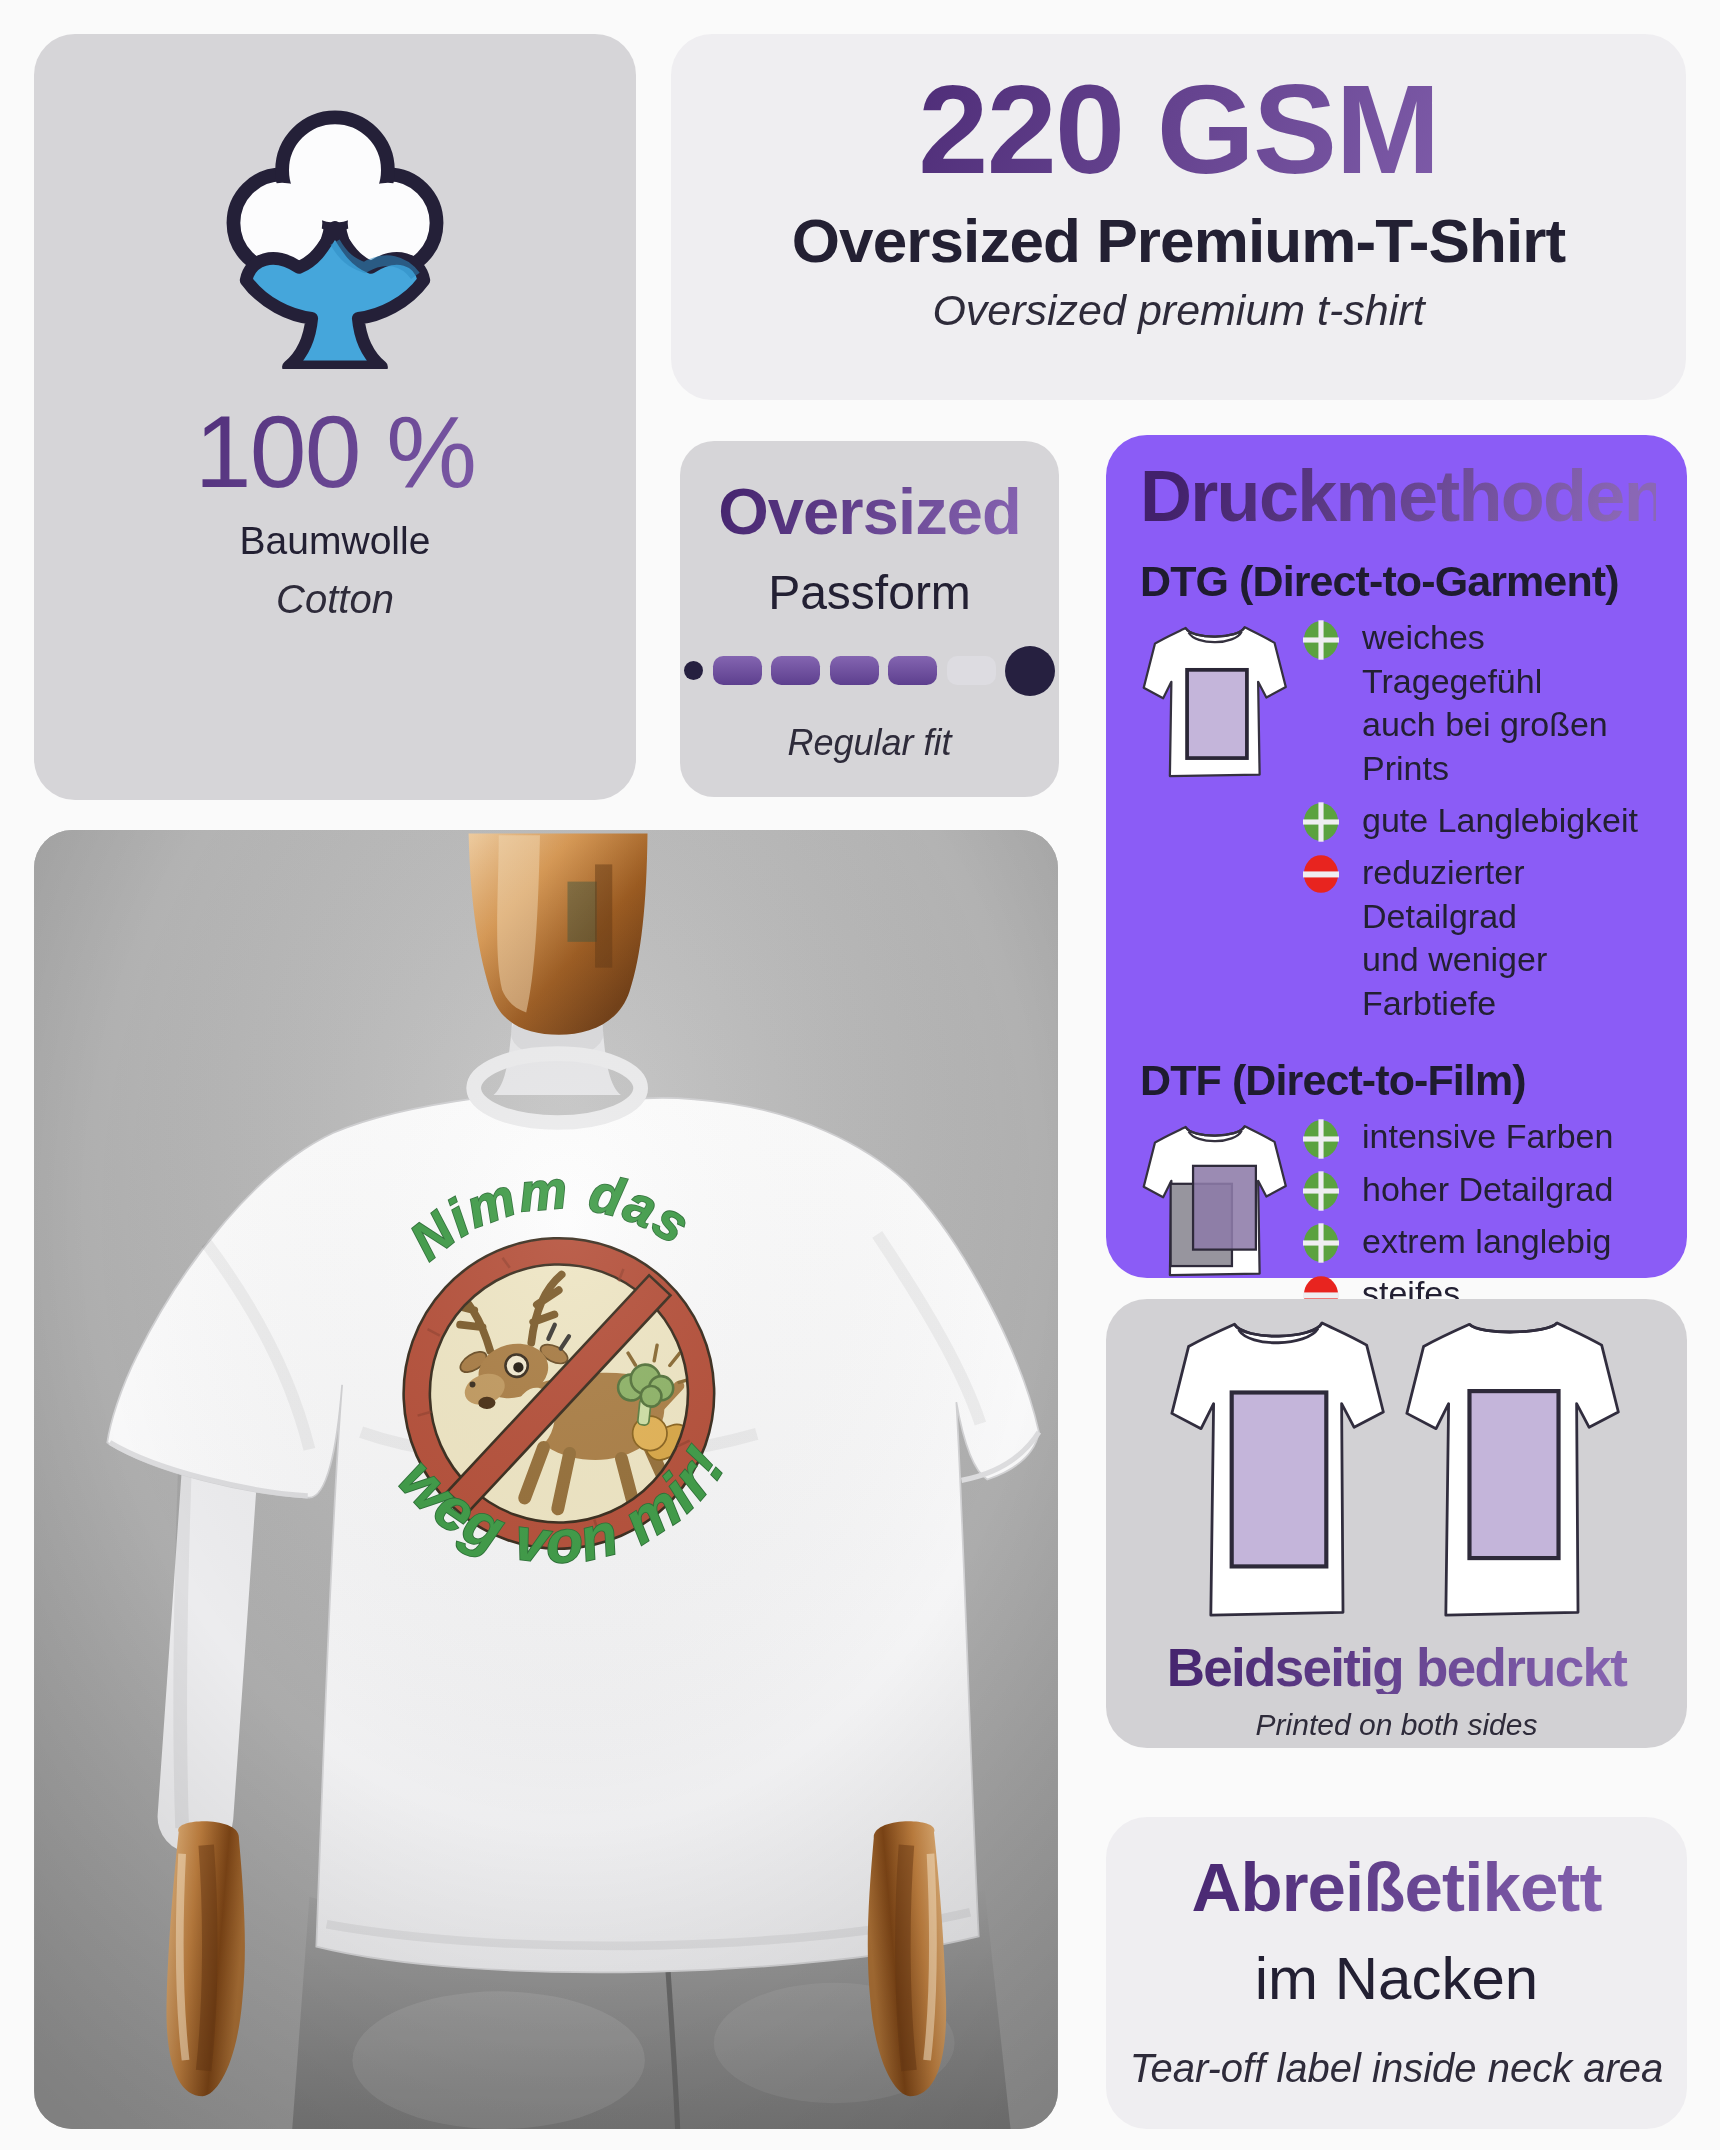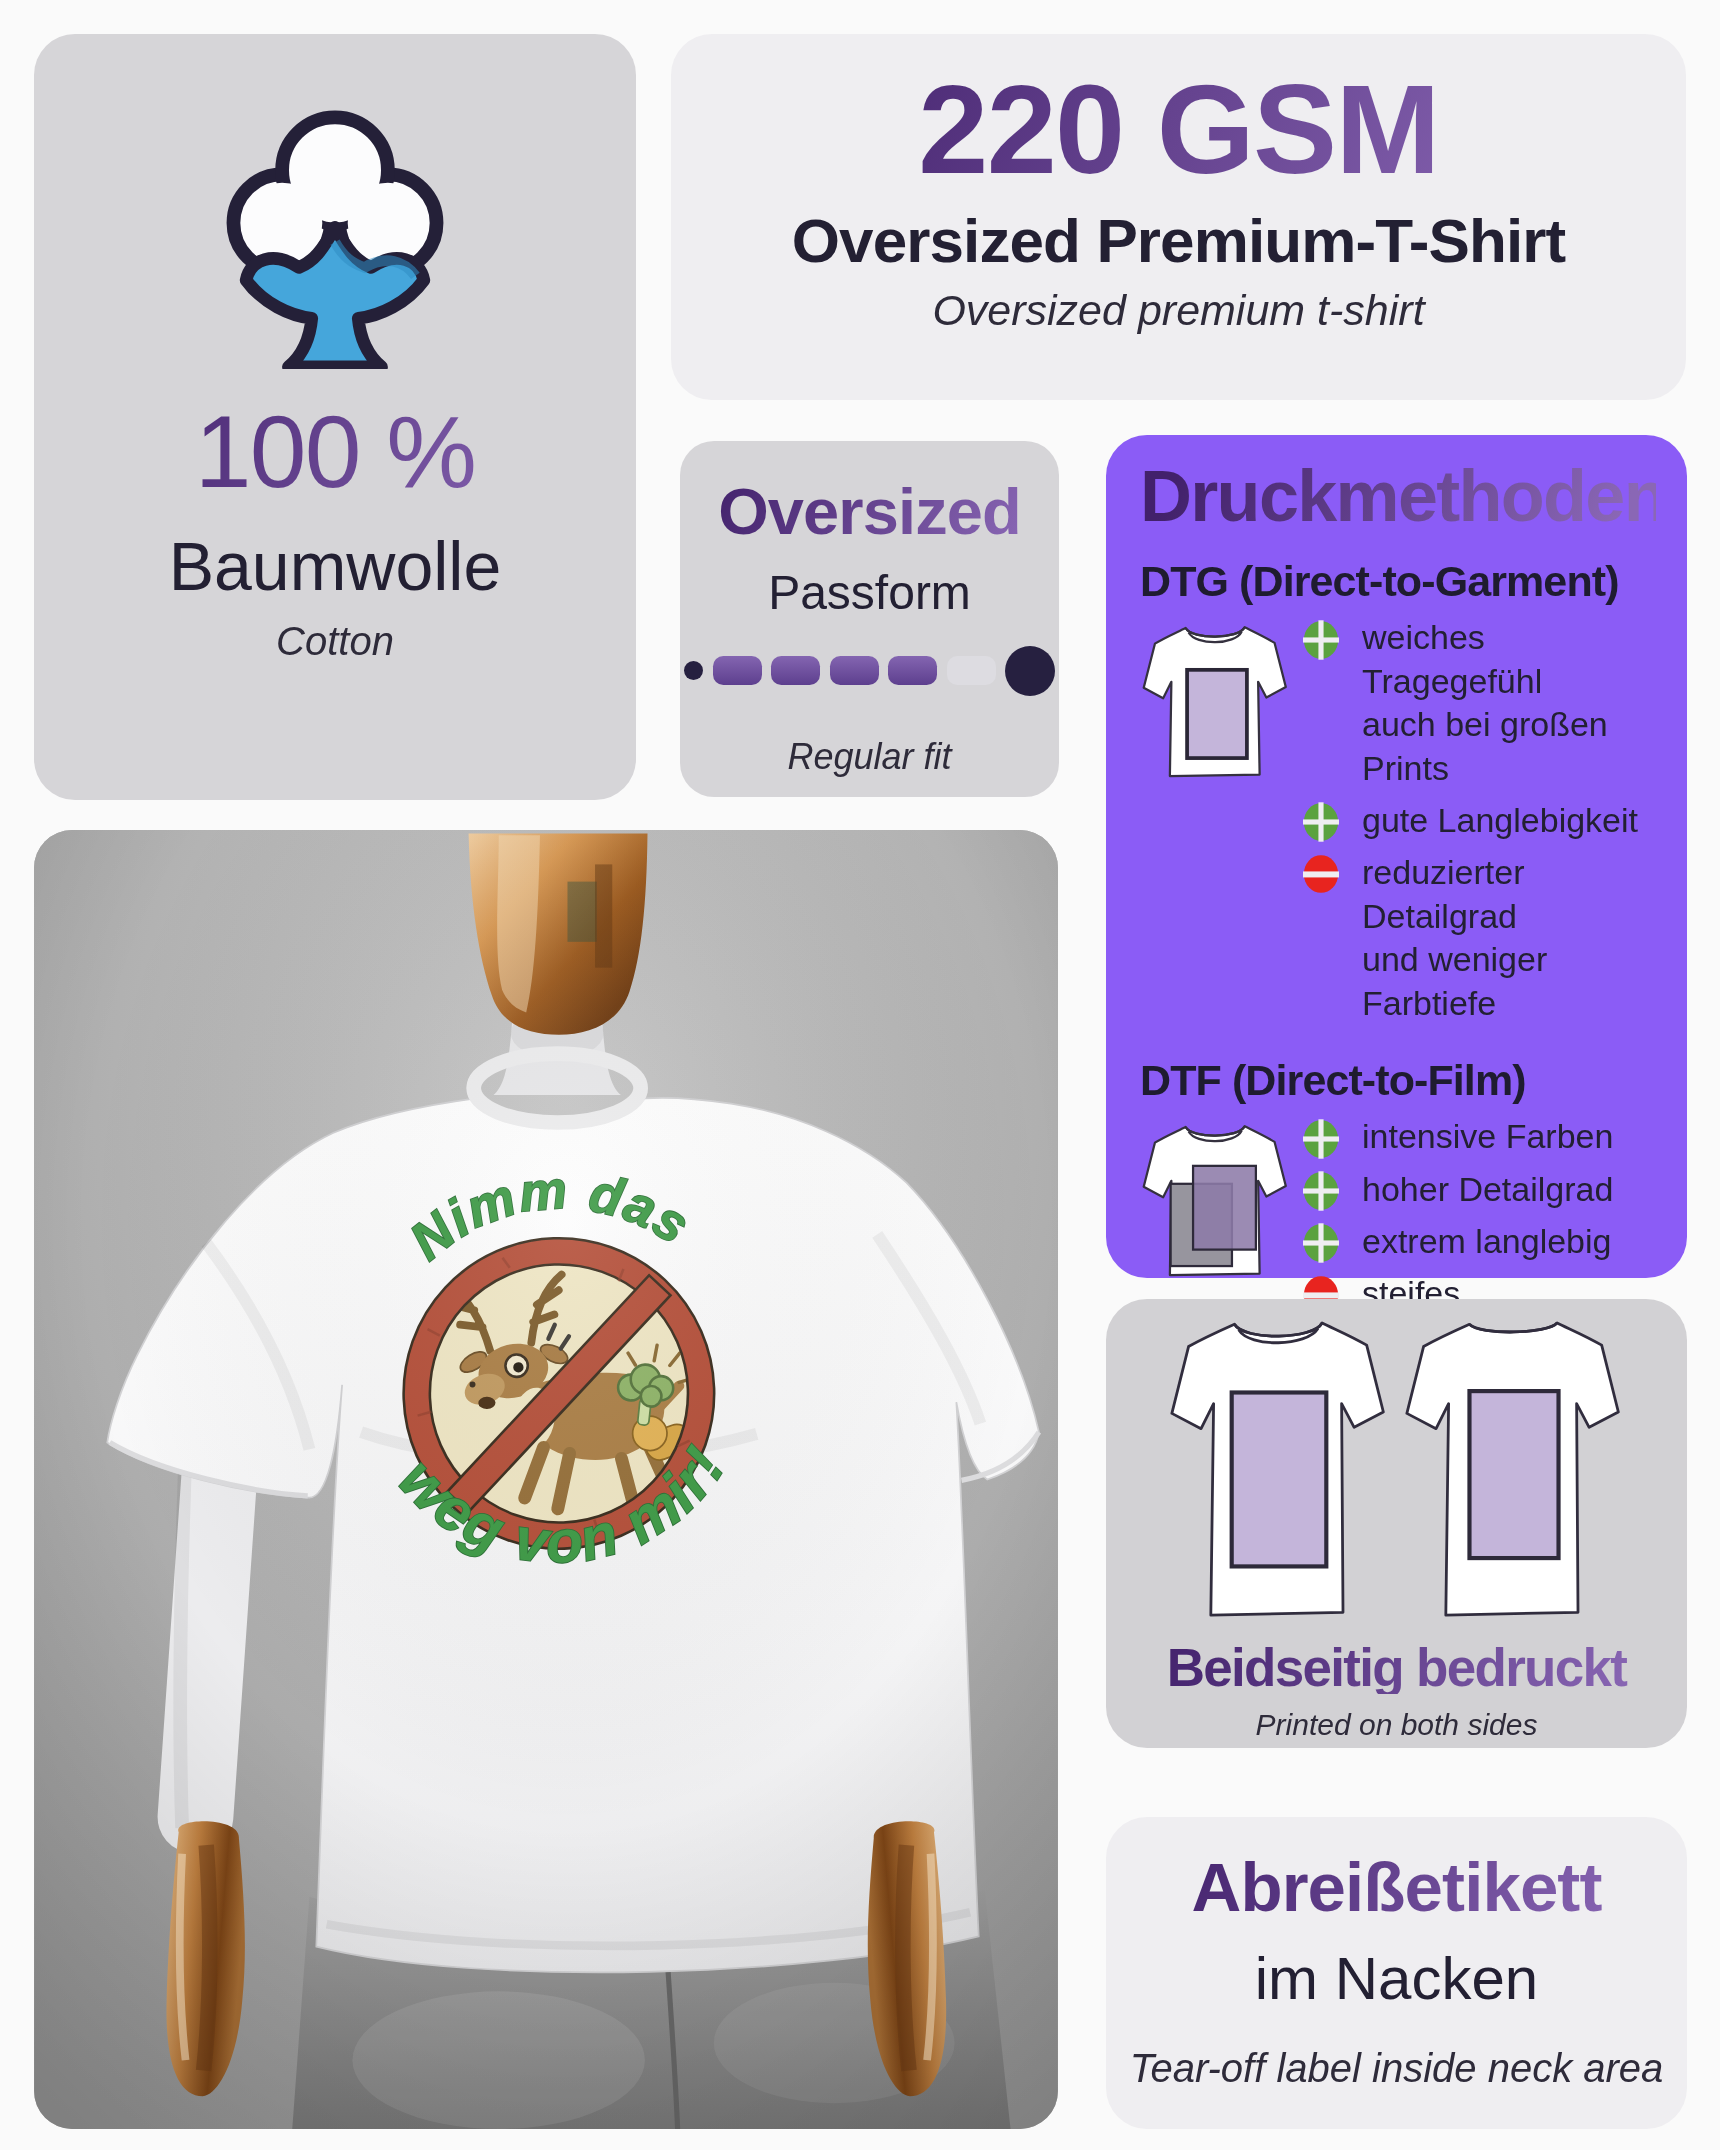--- a/index.html
+++ b/index.html
@@ -7,40 +7,40 @@
         font-family:"Liberation Sans","DejaVu Sans",sans-serif;color:#232033;overflow:hidden;}
   .card{position:absolute;border-radius:41px;text-align:center;box-sizing:border-box;}
   .grad{background:linear-gradient(115deg,#42216b 8%,#8a67b5 92%);
         -webkit-background-clip:text;background-clip:text;color:transparent;}
   .italic{font-style:italic;color:#2e2b3a;}
 
   
   #card-material{left:34px;top:34px;width:602px;height:766px;background:#d6d5d8;}
   #card-material .icon-wrap{margin-top:60px;}
   #card-material .value{font-size:102px;font-weight:normal;line-height:1;margin-top:29px;letter-spacing:-1.7px;}
-  #card-material .label{font-size:68px;margin-top:24px;}
+  #card-material .label{font-size:39px;margin-top:16px;}
   #card-material .sub{font-size:40px;margin-top:13.8px;}
 
   
   #card-gsm{left:671px;top:34px;width:1015px;height:366px;background:#efeef1;padding-top:33px;}
   #card-gsm .value{font-size:126px;font-weight:bold;line-height:1;letter-spacing:-1.7px;}
   #card-gsm .title{font-size:62px;font-weight:bold;letter-spacing:-0.9px;margin-top:12px;color:#232033;}
   #card-gsm .sub{font-size:43px;margin-top:10.3px;}
 
   
   #card-fit{left:680px;top:441px;width:379px;height:356px;background:#d6d5d8;border-radius:34px;padding-top:38px;}
   #card-fit .title{font-size:65px;font-weight:bold;line-height:1;letter-spacing:-0.9px;}
   #card-fit .label{font-size:48px;margin-top:20.6px;}
   .scale{display:flex;align-items:center;justify-content:center;gap:9.5px;margin-top:26px;}
   .dot-s{width:19px;height:19px;border-radius:50%;background:#262040;}
   .dot-l{width:50px;height:50px;border-radius:50%;background:#262040;}
   .pill{width:49px;height:29px;border-radius:10.3px;}
   .pill.on{background:linear-gradient(180deg,#8465b1,#5d3f8e);}
   .pill.off{background:#dddce1;}
-  #card-fit .sub{font-size:36px;margin-top:40px;}
+  #card-fit .sub{font-size:36px;margin-top:26px;}
 
   
   #card-print{left:1106px;top:435px;width:581px;height:843px;background:#8b5cf6;
               text-align:left;padding:24px 31px 0 34px;}
   #card-print .title{font-size:72px;font-weight:bold;text-align:center;line-height:1.05;letter-spacing:-1.7px;}
   #card-print .sub{font-size:43px;text-align:center;margin-top:3.4px;}
   .method-name{font-size:43px;font-weight:bold;color:#1f1c30;margin:22.4px 0 10.3px 0;letter-spacing:-0.9px;}
   .method-row{display:flex;align-items:flex-start;}
   .method-row .tee{flex:0 0 151px;}
   .points{list-style:none;margin:0;padding:0 0 0 12px;flex:1;}

